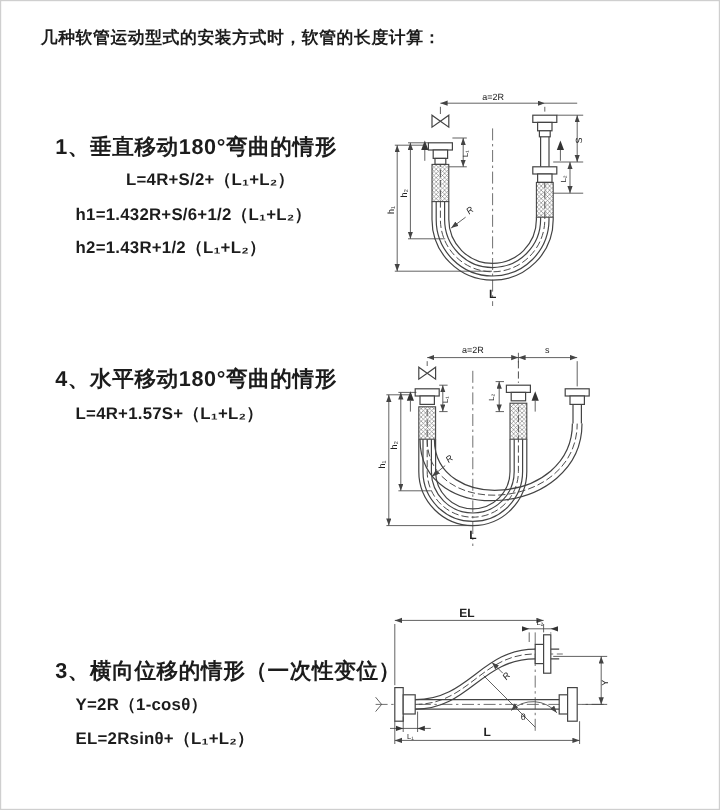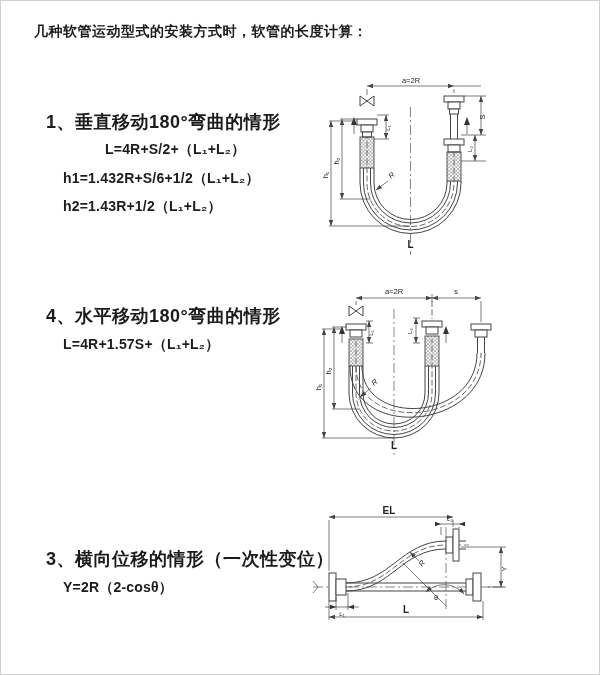--- a/index.html
+++ b/index.html
@@ -58,21 +58,22 @@
 
   <div class="sec-heading" id="h1">1、垂直移动180°弯曲的情形</div>
   <div class="formula" id="f11">L=4R+S/2+（L₁+L₂）</div>
   <div class="formula" id="f12">h1=1.432R+S/6+1/2（L₁+L₂）</div>
   <div class="formula" id="f13">h2=1.43R+1/2（L₁+L₂）</div>
 
   <div class="sec-heading" id="h2">4、水平移动180°弯曲的情形</div>
   <div class="formula" id="f21">L=4R+1.57S+（L₁+L₂）</div>
 
   <div class="sec-heading" id="h3">3、横向位移的情形（一次性变位）</div>
-  <div class="formula" id="f32">Y=2R（2-cosθ）</div>
+  <div class="formula" id="f32">Y=2R（1-cosθ）</div>
+  <div class="formula" id="f33">EL=2Rsinθ+（L₁+L₂）</div>
 
   <svg id="svg1" class="dwg" width="220" height="190" viewBox="0 0 220 190">
     <defs>
       <marker id="a1" markerWidth="8" markerHeight="6" refX="6" refY="2.2" orient="auto-start-reverse" markerUnits="userSpaceOnUse">
         <path d="M0,0 L6,2.2 L0,4.4 Z" fill="#444"></path>
       </marker>
       <pattern id="br1" width="3.5" height="3.5" patternUnits="userSpaceOnUse">
         <path d="M0,3.5 L3.5,0 M0,0 L3.5,3.5" stroke="#777" stroke-width="0.5"></path>
       </pattern>
     </defs>

